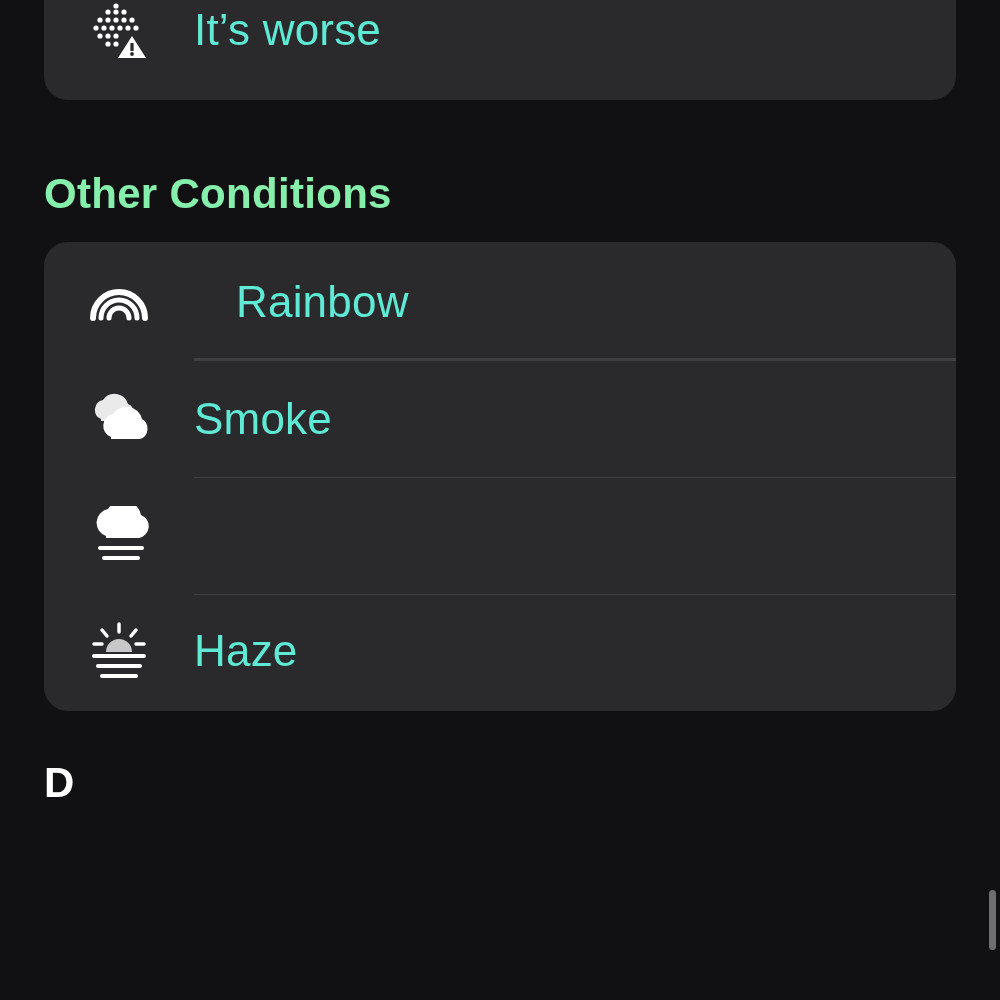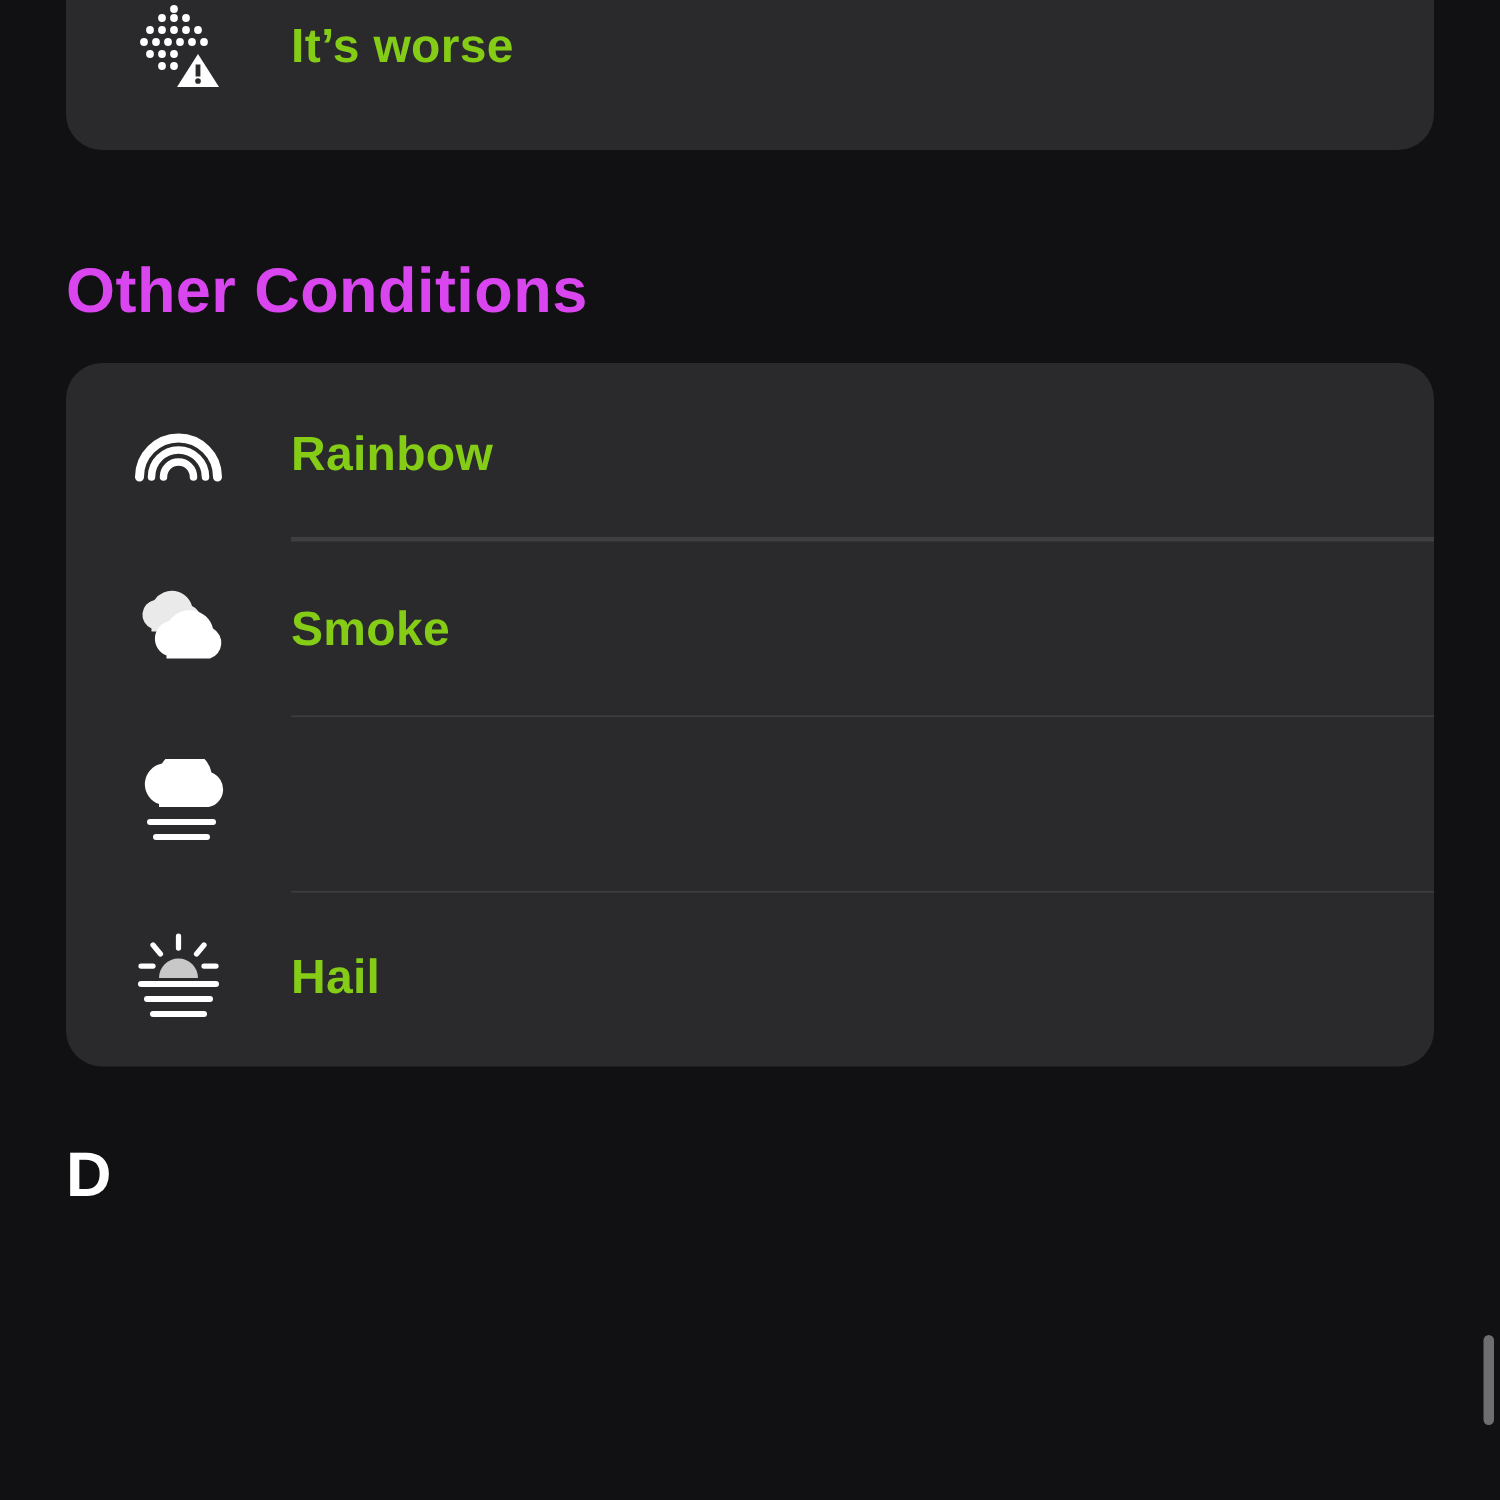--- a/index.html
+++ b/index.html
@@ -34,45 +34,45 @@
   }
   .icon-cell {
     width: 150px;
     display: flex;
     align-items: center;
     justify-content: center;
     flex-shrink: 0;
   }
   .label-cell {
     flex: 1;
-    font-size: 32px;
-    font-weight: 700;
-    color: #84cc16;
+    font-size: 44px;
+    font-weight: 400;
+    color: #5eead4;
     letter-spacing: 0.2px;
     display: flex;
     align-items: center;
     height: 100%;
   }
   .divider {
     height: 1px;
     background: rgba(255,255,255,0.10);
     margin-left: 150px;
   }
   .card-top .row { min-height: 124px; }
 
   .section-title {
     font-size: 42px;
     font-weight: 700;
     letter-spacing: 0.3px;
-    color: #d946ef;
+    color: #86efac;
     margin: 70px 0 24px 0;
   }
 
   .card-list { }
-  .card-list .row:first-child { padding-top: 4px; }
+  .card-list .row:first-child { padding-top: 4px; gap: 42px; }
   .card-list .row:last-child  { padding-bottom: 4px; }
 
   .cutoff-title {
     font-size: 42px;
     font-weight: 700;
     margin-top: 48px;
     white-space: nowrap;
     overflow: hidden;
   }
 
@@ -188,21 +188,21 @@
             <line x1="60" y1="22" x2="52" y2="22"></line>
           </g>
           <path d="M22 30 a13 13 0 0 1 26 0 Z" fill="#c8c8c8"></path>
           <g stroke="#ffffff" stroke-width="4" stroke-linecap="round">
             <line x1="10" y1="34" x2="60" y2="34"></line>
             <line x1="14" y1="44" x2="56" y2="44"></line>
             <line x1="18" y1="54" x2="52" y2="54"></line>
           </g>
         </svg>
       </div>
-      <div class="label-cell">Hail</div>
+      <div class="label-cell">Haze</div>
     </div>
 
   </div>
 
   <div class="cutoff-title">D</div>
 
   <div class="scrollbar"></div>
 
 </div>
 

